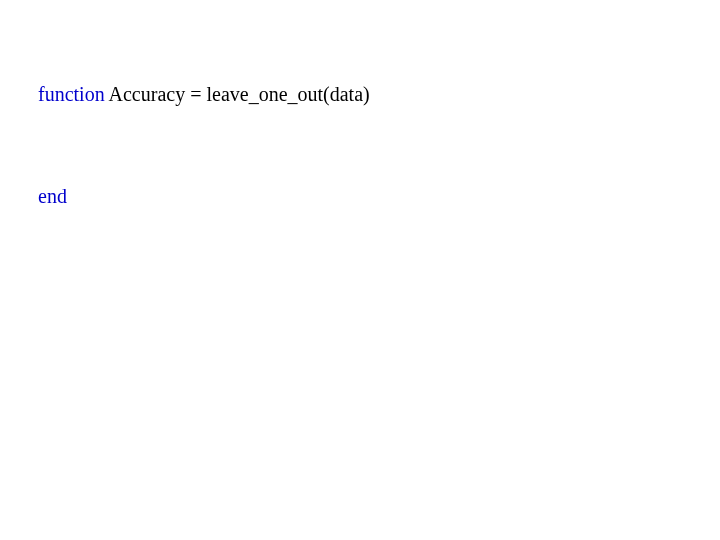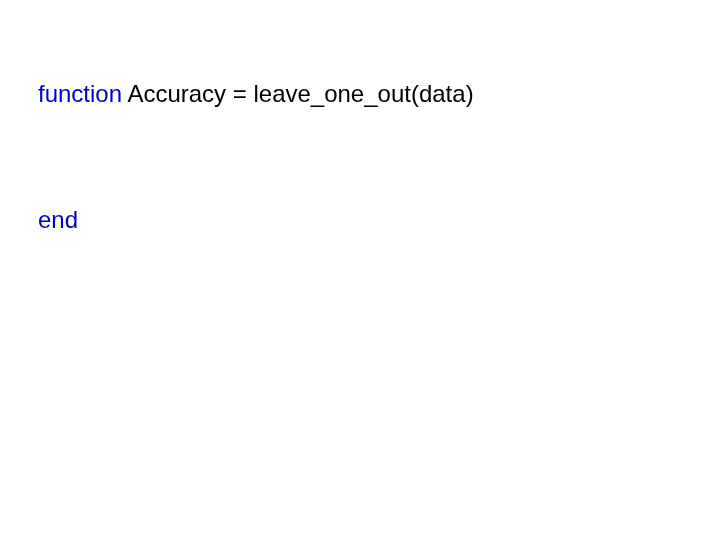--- a/index.html
+++ b/index.html
@@ -7,35 +7,35 @@
     padding: 0;
     width: 720px;
     height: 540px;
     background: #ffffff;
     overflow: hidden;
   }
   .page {
     position: relative;
     width: 720px;
     height: 540px;
-    font-family: Liberation Sans, sans-serif;
-    font-size: 24px;
+    font-family: Liberation Serif, serif;
+    font-size: 20px;
     line-height: 24px;
     color: #000000;
   }
   .line1 {
     position: absolute;
     left: 38px;
     top: 82px;
     white-space: pre;
   }
   .line2 {
     position: absolute;
     left: 38px;
-    top: 208px;
+    top: 184px;
     white-space: pre;
   }
   .kw { color: #0000cc; }
   .plain { color: #000000; }
 </style>
 </head>
 <body>
 
 <div class="page">
   <div class="line1"><span class="kw">function</span><span class="plain"> Accuracy = leave_one_out(data)</span></div>

